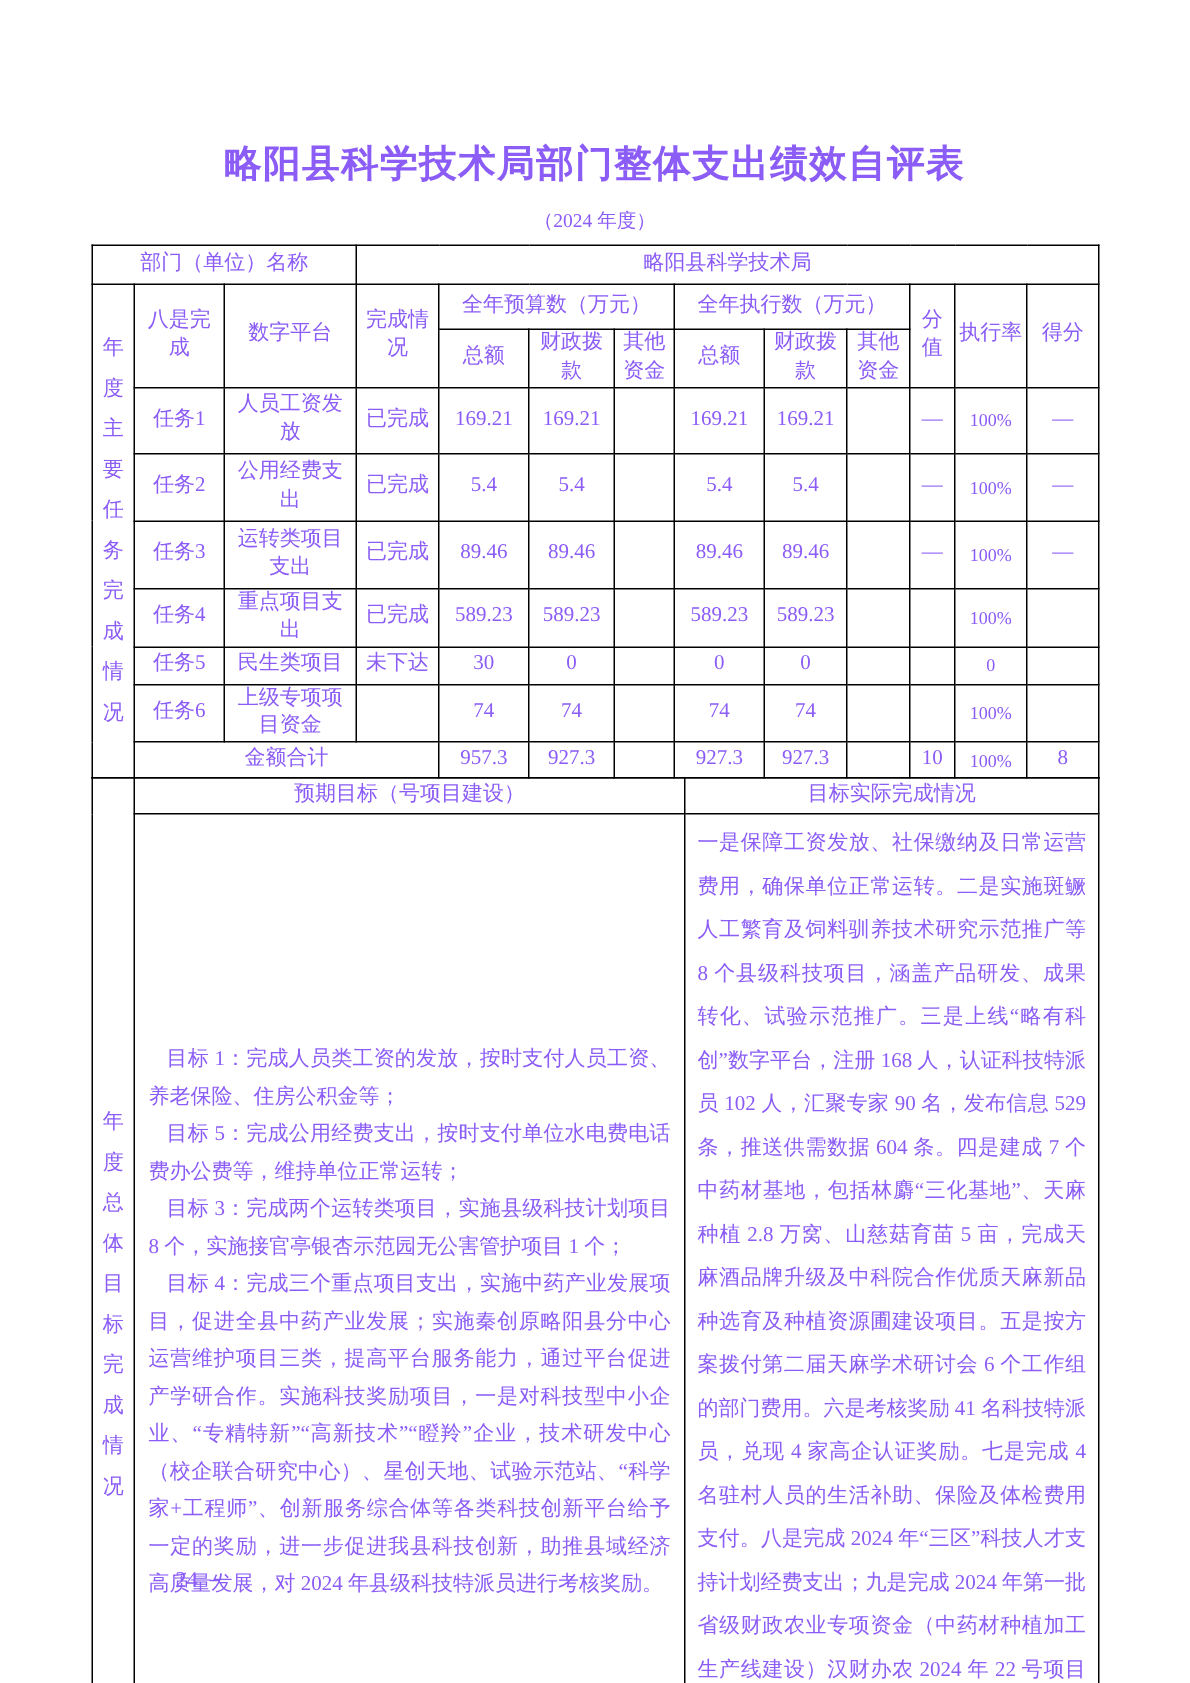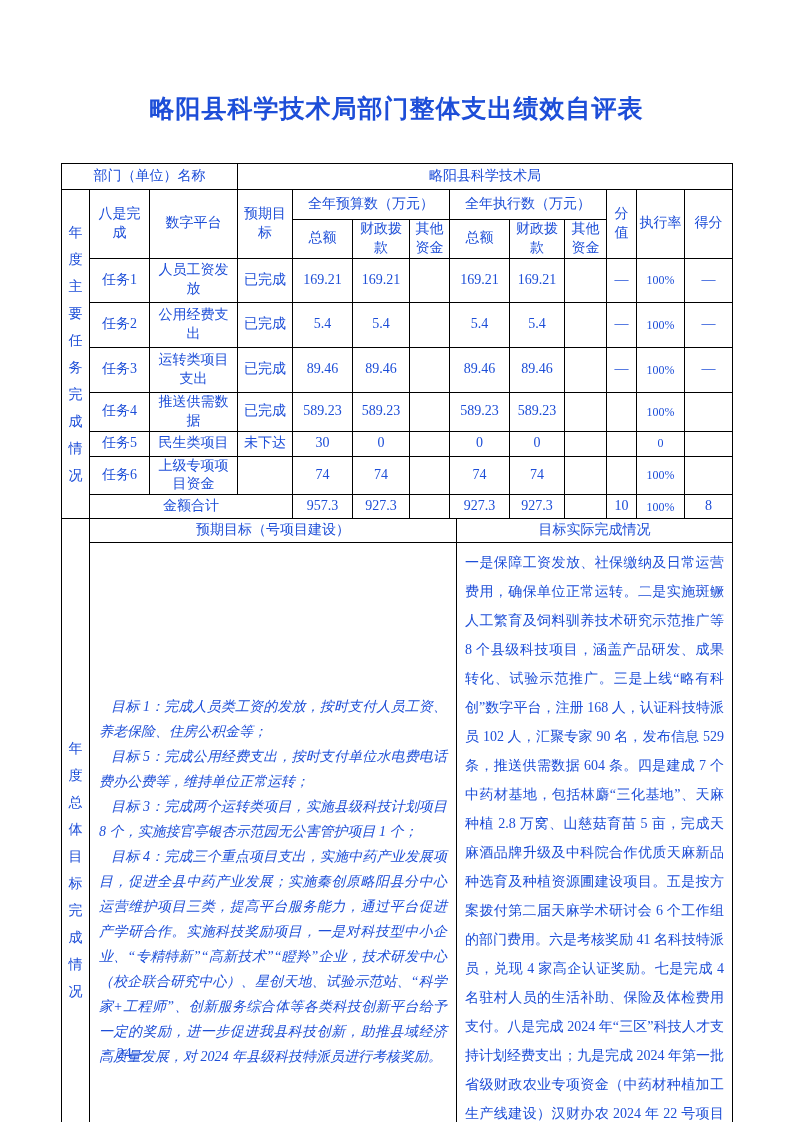--- a/index.html
+++ b/index.html
@@ -1,21 +1,21 @@
 <!DOCTYPE html>
 <html><head>
 <meta charset="utf-8">
 <style>
   html, body { margin: 0; padding: 0; background: #ffffff; }
   .page {
     position: relative;
     width: 793px;
     height: 1122px;
     background: #ffffff;
-    color: #1d4ed8;
+    color: #8b5cf6;
     font-family: "Liberation Serif", "DejaVu Serif", serif;
     overflow: hidden;
   }
   .title {
     position: absolute;
     top: 92px;
     left: 0;
     width: 100%;
     text-align: center;
     font-size: 25px;
@@ -48,38 +48,39 @@
   .vlabel {
     width: 15px;
     margin: 12px auto;
     line-height: 27px;
     font-size: 14px;
     text-align: center;
     word-break: break-all;
   }
   .sm { font-size: 12px; }
   .goal-left { text-align: left; vertical-align: middle; padding: 8px 9px; }
-  .goal-left p { margin: 0; text-indent: 12px; line-height: 25px; font-size: 14px; text-align: justify; font-style: italic; }
+  .goal-left p { margin: 0; text-indent: 12px; line-height: 25px; font-size: 14px; text-align: justify; }
   .goal-right { text-align: left; vertical-align: top; padding: 5px 8px; }
   .goal-right p { margin: 0; line-height: 29px; font-size: 14px; text-align: justify; }
   .pagenum {
     position: absolute;
     left: 98px;
     top: 1044px;
     width: 86px;
     text-align: left;
     font-size: 15px;
   }
 </style>
 </head>
 <body>
 
 <div class="page">
 
   <div class="title">略阳县科学技术局部门整体支出绩效自评表</div>
+  <div class="subtitle">（2024 年度）</div>
 
   <div class="tables">
 
     <table class="t1">
       <colgroup>
         <col style="width:28px">
           <col style="width:60px">
           <col style="width:88px">
           <col style="width:55px">
         <col style="width:60px">
@@ -96,21 +97,21 @@
           <tr style="height:26px">
         <td colspan="3">部门（单位）名称</td>
         <td colspan="10">略阳县科学技术局</td>
       </tr>
       <tr style="height:30px">
         <td class="side" rowspan="9">
               <div class="vlabel">年度主要任务完成情况</div>
             </td>
         <td rowspan="2">八是完成</td>
         <td rowspan="2">数字平台</td>
-        <td rowspan="2">预期目标</td>
+        <td rowspan="2">完成情况</td>
         <td colspan="3">全年预算数（万元）</td>
         <td colspan="3">全年执行数（万元）</td>
         <td rowspan="2">分值</td>
         <td rowspan="2">执行率</td>
         <td rowspan="2">得分</td>
       </tr>
       <tr style="height:32px">
         <td>总额</td>
         <td>财政拨款</td>
         <td>其他资金</td>
@@ -155,21 +156,21 @@
         <td></td>
         <td>89.46</td>
         <td>89.46</td>
         <td></td>
         <td>—</td>
         <td class="sm">100%</td>
         <td>—</td>
       </tr>
       <tr style="height:38px">
         <td>任务4</td>
-        <td>推送供需数据</td>
+        <td>重点项目支出</td>
         <td>已完成</td>
         <td>589.23</td>
         <td>589.23</td>
         <td></td>
         <td>589.23</td>
         <td>589.23</td>
         <td></td>
         <td></td>
         <td class="sm">100%</td>
         <td></td>

